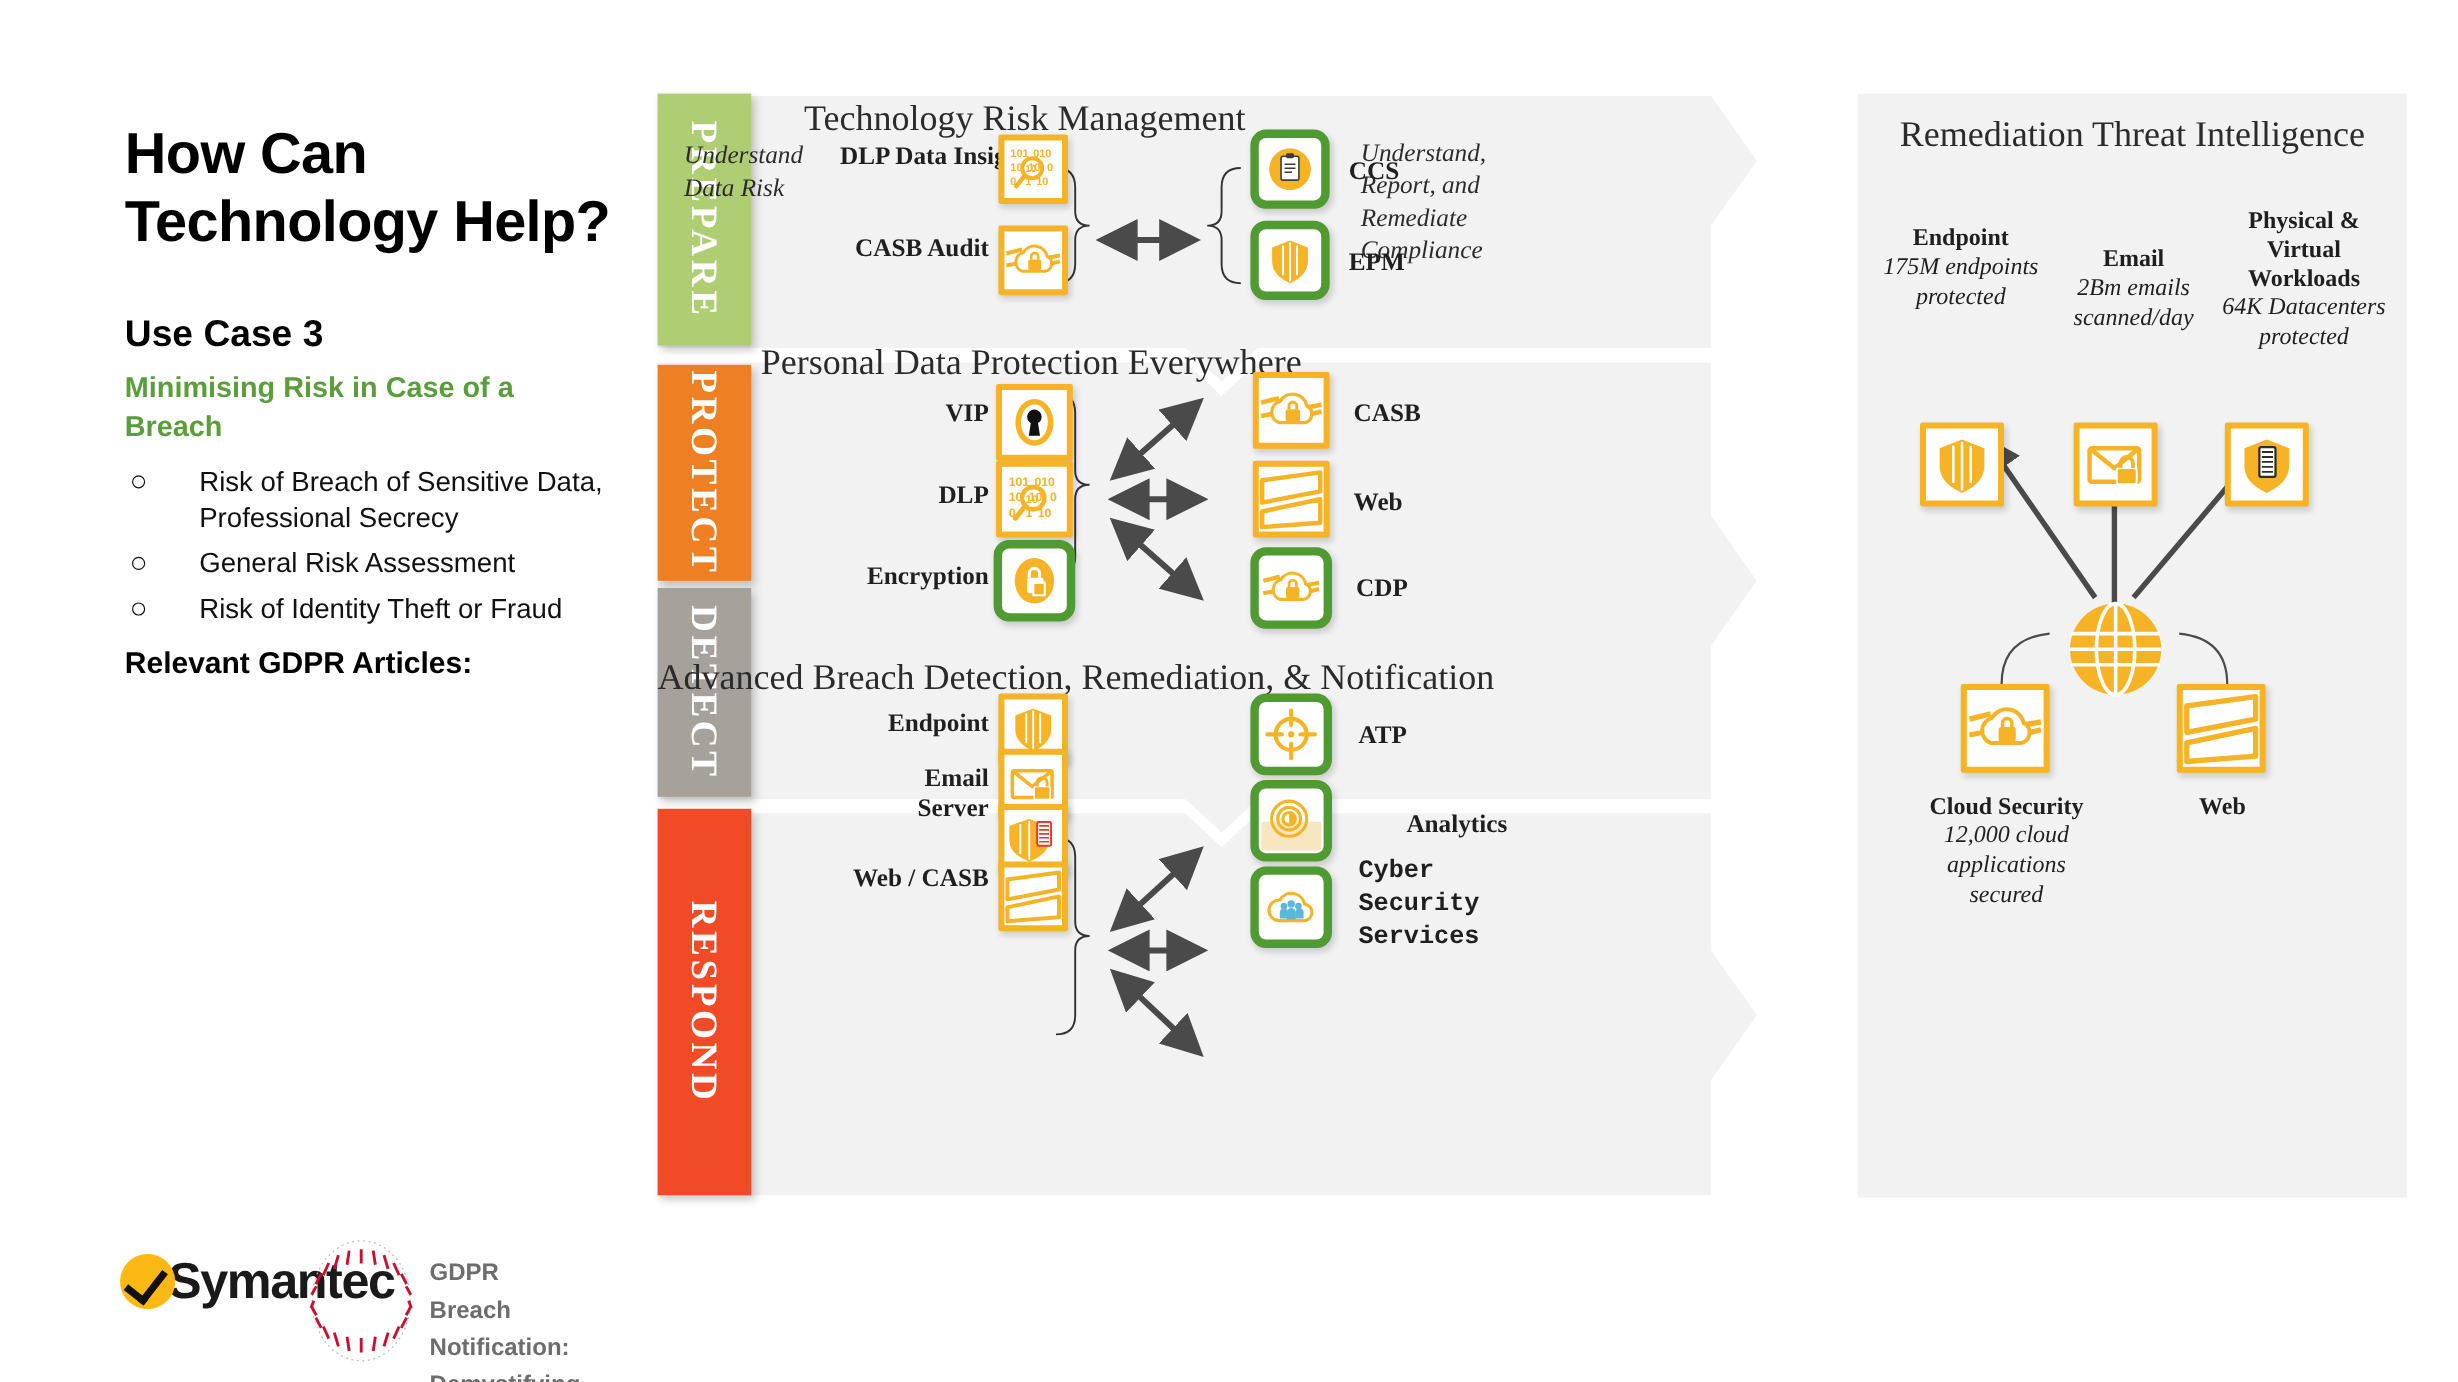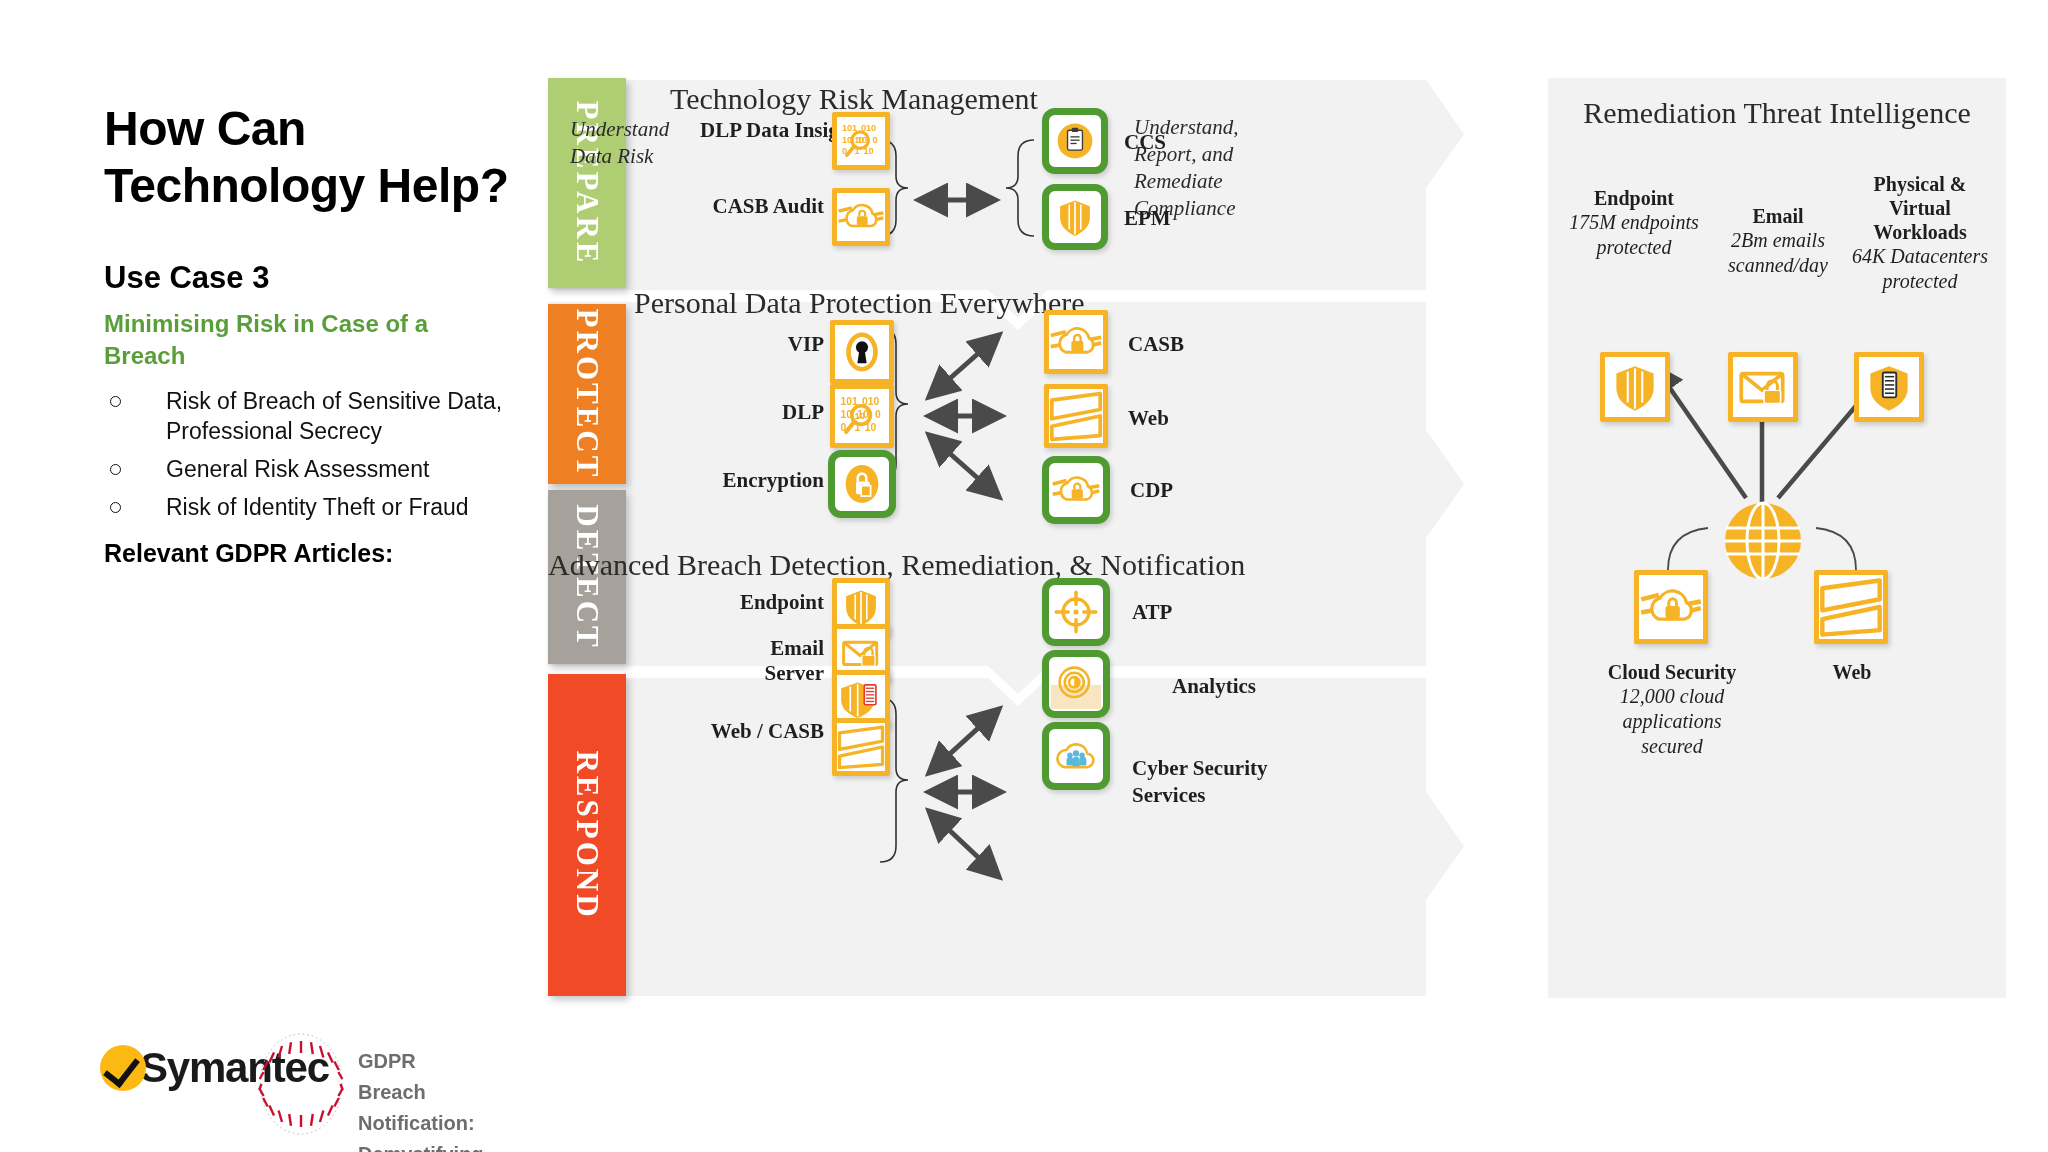--- a/index.html
+++ b/index.html
@@ -528,21 +528,21 @@
       <g fill="#5bb8dd">
         <circle cx="22" cy="28" r="3.2"></circle>
           <circle cx="29" cy="26" r="3.6"></circle>
           <circle cx="36" cy="28" r="3.2"></circle>
         <path d="M18,40 v-6 a4,4 0 0,1 8,0 v6 Z"></path>
         <path d="M25,41 v-7 a4.2,4.2 0 0,1 8.4,0 v7 Z"></path>
         <path d="M33,40 v-6 a4,4 0 0,1 8,0 v6 Z"></path>
       </g>
     </svg>
   </div>
-  <div class="lbl" style="left:584px; top:677px; white-space:normal; width:160px; line-height:1.3;"><span>Cyber Security Services</span></div>
+  <div class="lbl" style="left:584px; top:635px; white-space:normal; width:160px; line-height:1.3;font-family:Liberation Mono, monospace;"><span>Cyber Security Services</span></div>
 </div>
 
 <div class="threat">
   <div class="threat-title">Remediation Threat Intelligence</div>
 
   <svg style="position:absolute;left:0;top:0;width:100%;height:100%;" viewBox="0 0 458 920">
     <defs>
       <marker id="ah2" markerWidth="7" markerHeight="7" refX="5.6" refY="3.5" orient="auto">
         <path d="M0,0 L7,3.5 L0,7 Z" fill="#4a4a4a"></path>
       </marker>

